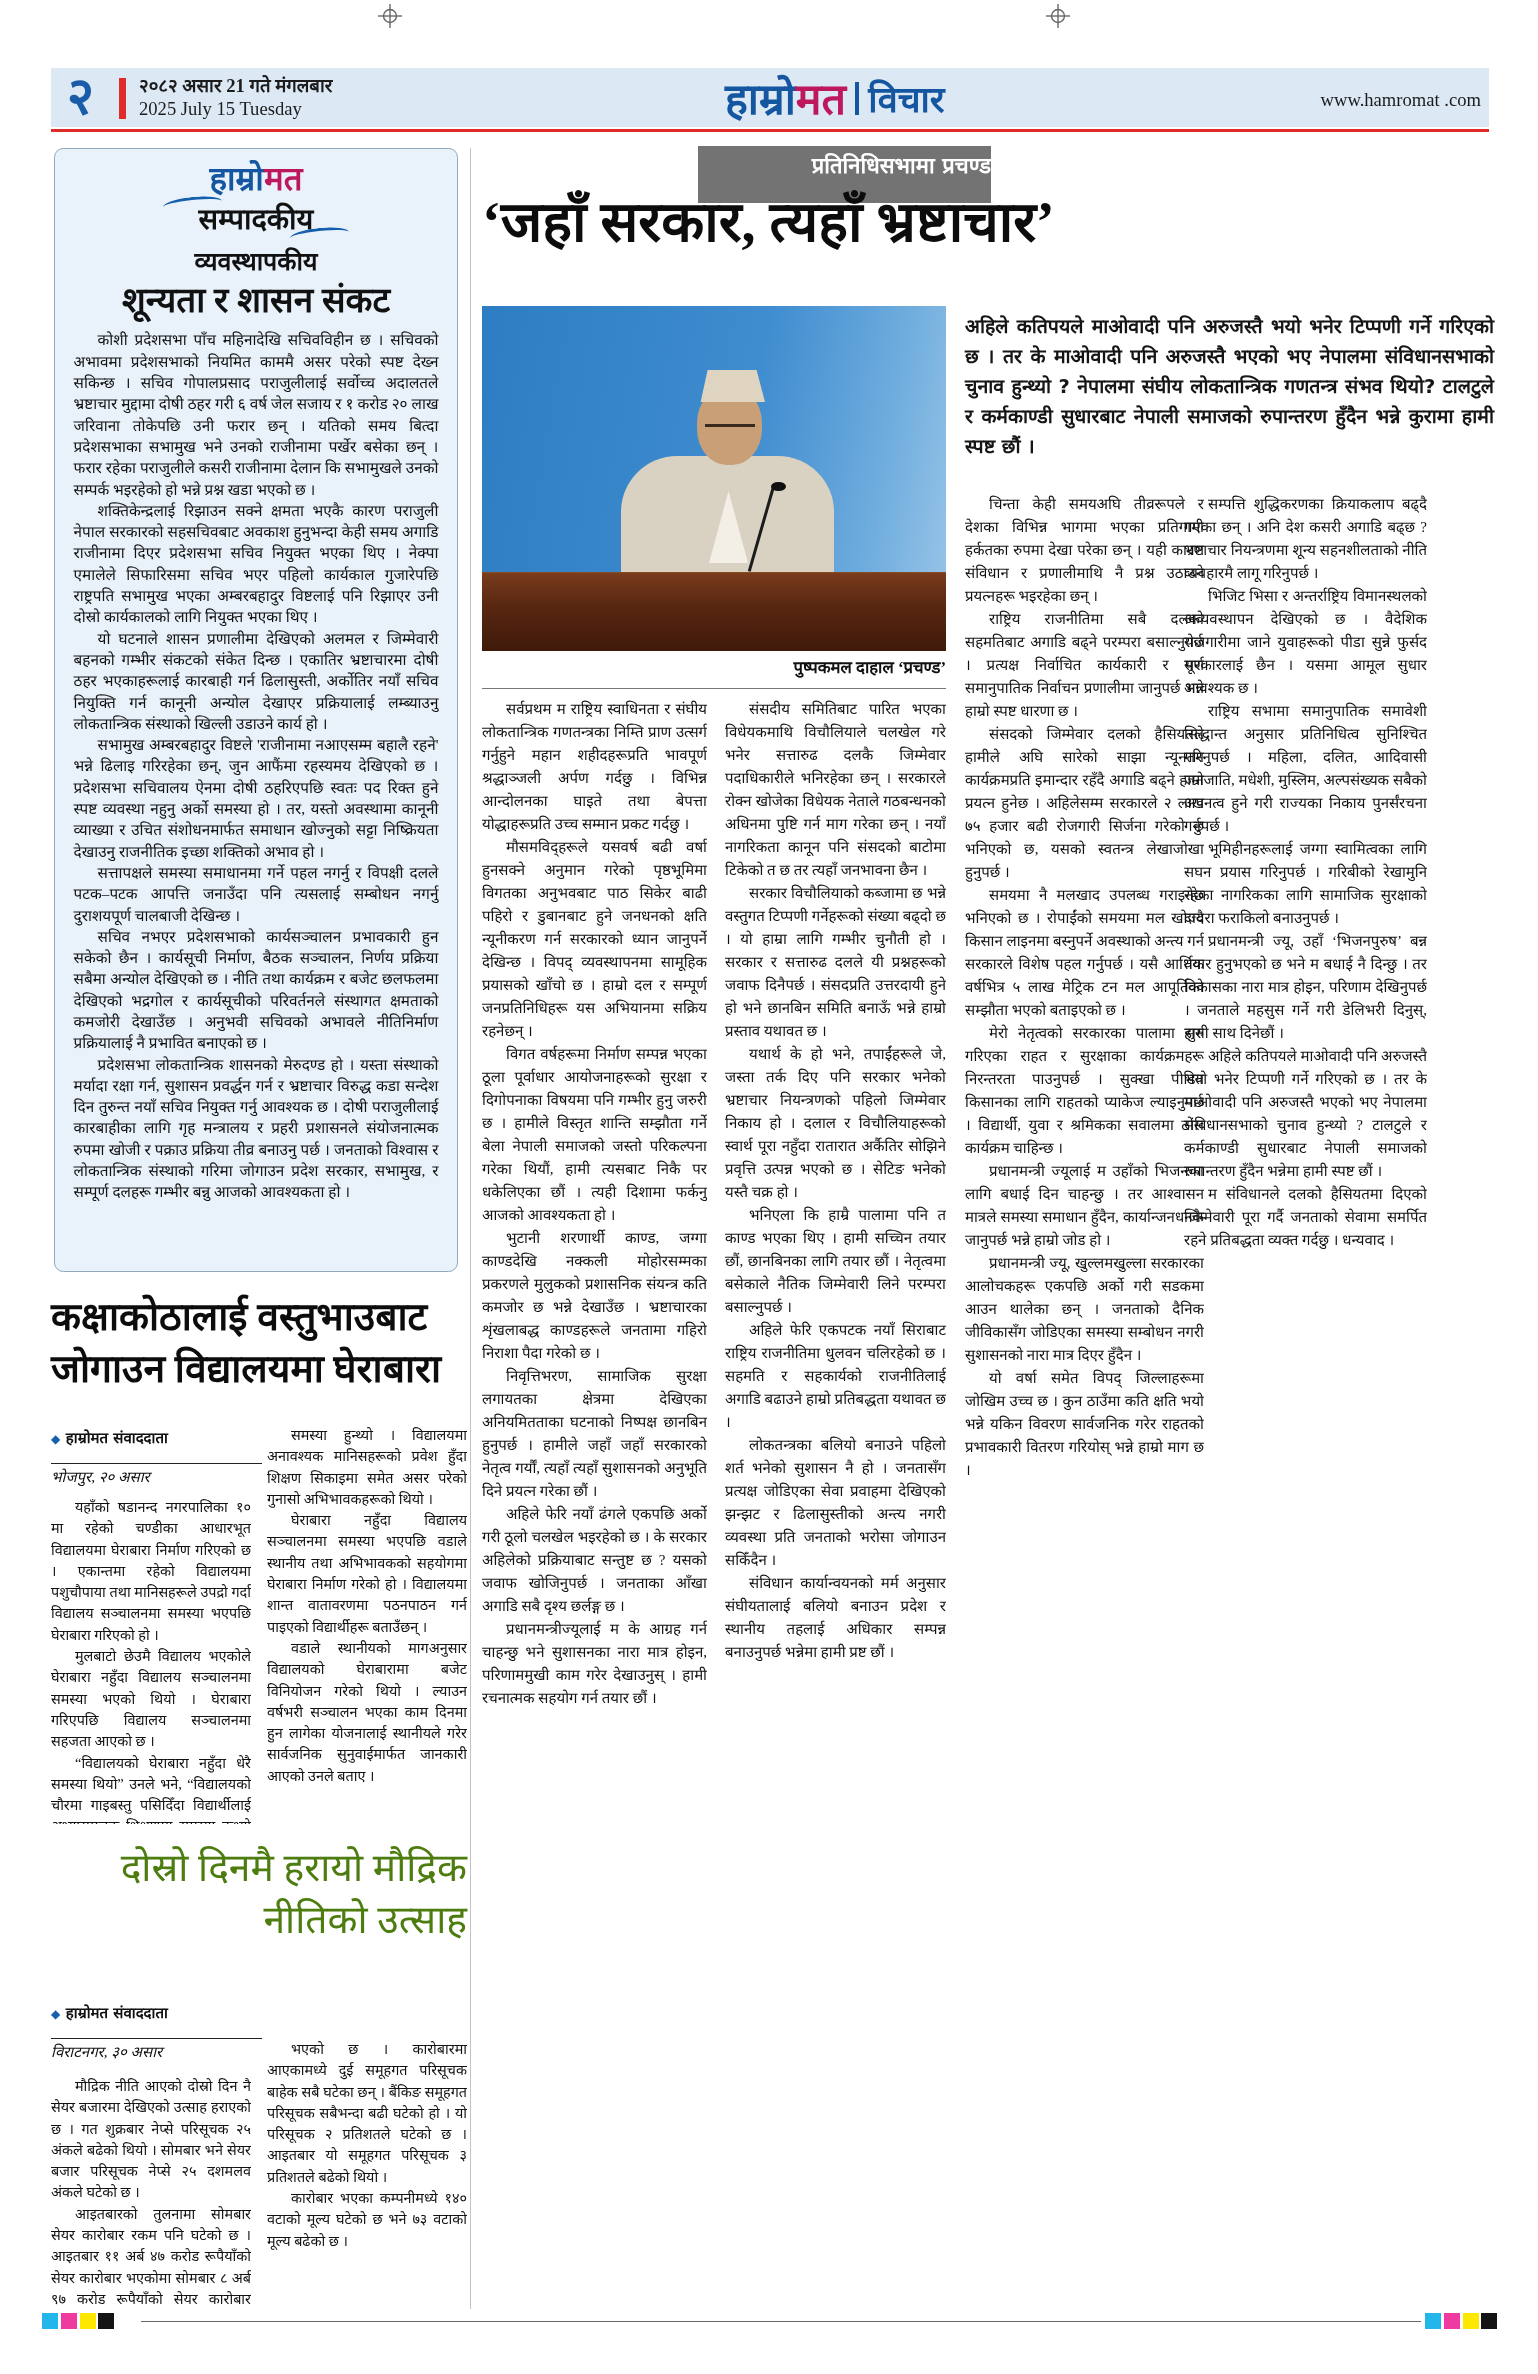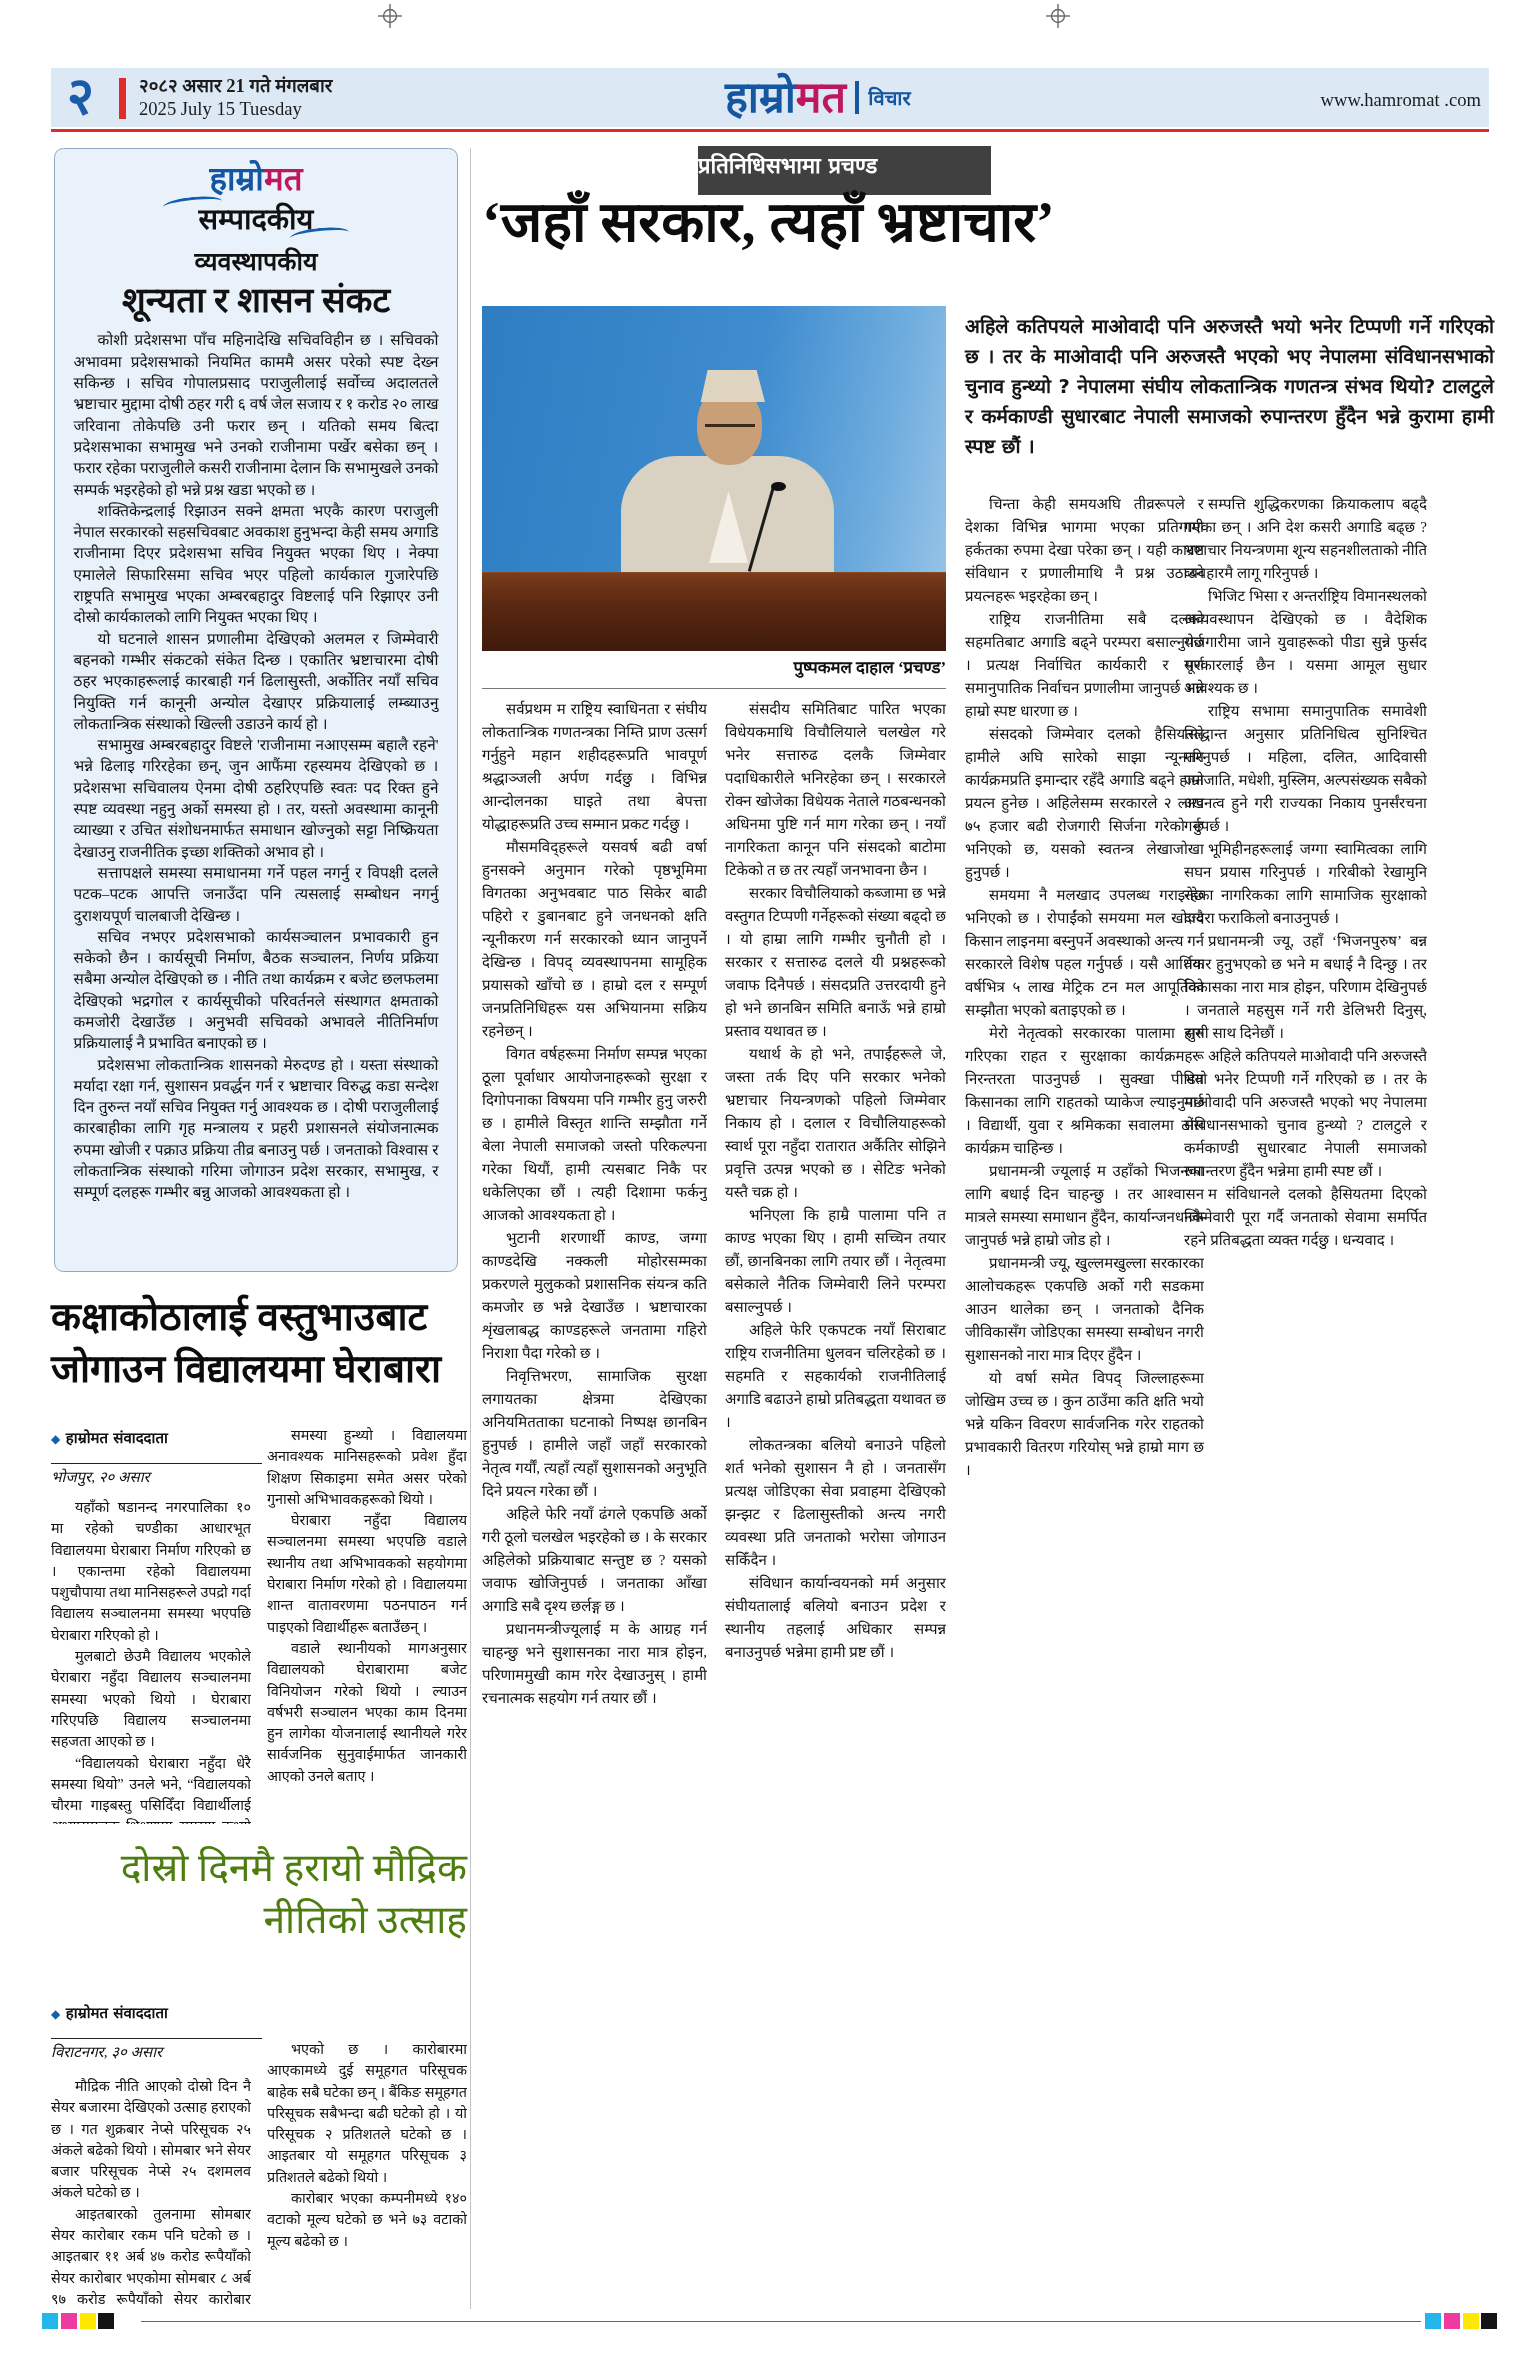--- a/index.html
+++ b/index.html
@@ -9,42 +9,42 @@
   .regmark{position:absolute;width:24px;height:24px;}
   
   .band{position:absolute;left:51px;top:68px;width:1438px;height:59px;background:#dce9f5;}
   .pageno{position:absolute;left:67px;top:70px;font-size:52px;font-weight:bold;color:#1a5ca8;line-height:54px;}
   .redbar{position:absolute;left:119px;top:78px;width:7.4px;height:41px;background:#e02b2b;}
   .datestack{position:absolute;left:139px;top:74px;line-height:23px;font-size:18.6px;color:#1c1c1c;}
   .masthead{position:absolute;left:725px;top:74px;display:flex;align-items:center;gap:9.3px;}
   .mast-main{font-size:43px;font-weight:bold;font-family:"DejaVu Sans","Liberation Sans",sans-serif;line-height:46px;}
   .mast-blue{color:#1456a0;} .mast-red{color:#be185d;text-align:center;}
   .mast-div{width:3.7px;height:33px;background:#1456a0;}
-  .mast-sec{font-size:20px;font-weight:bold;color:#1456a0;font-family:"DejaVu Sans","Liberation Sans",sans-serif;}
+  .mast-sec{font-size:36px;font-weight:bold;color:#1456a0;font-family:"DejaVu Sans","Liberation Sans",sans-serif;}
   .site{position:absolute;right:58px;top:89px;font-size:18.6px;color:#1b1b1b;}
   .redrule{position:absolute;left:51px;top:129px;width:1438px;height:2.8px;background:#e02b2b;}
   .vdiv{position:absolute;left:470px;top:148px;width:0.9px;height:2161px;background:#c3c3c3;}
   
   .edbox{position:absolute;left:54px;top:148px;width:404px;height:1124px;background:#e9f2fa;
          border:0.9px solid #90a9c0;border-radius:9.3px;padding:11px 18.6px;box-sizing:border-box;overflow:hidden;}
   .edlogo{text-align:center;font-size:33px;font-weight:bold;font-family:"DejaVu Sans","Liberation Sans",sans-serif;line-height:37px;}
   .edlabel{position:relative;text-align:center;font-size:29px;font-weight:bold;margin-top:5.6px;line-height:32px;}
   .swoosh{position:absolute;width:59px;height:11px;border-top:3.7px solid #1560ac;border-radius:50%;}
   .sw1{left:89px;top:-5.6px;transform:rotate(-6deg);}
   .sw2{right:89px;bottom:-7.4px;transform:rotate(-6deg);}
   .edkick{text-align:center;font-size:25px;font-weight:bold;margin-top:13px;line-height:28px;}
   .edhead{text-align:center;font-size:35px;font-weight:bold;margin:5.6px 0 9.3px 0;line-height:39px;}
   .edbody{font-size:15.3px;line-height:21.3px;text-align:justify;}
   .edbody p{margin:0;text-indent:24px;}
   
   .col{position:absolute;font-size:15px;line-height:23px;text-align:justify;overflow:hidden;}
   .col p{margin:0;text-indent:24px;}
   
-  .kicker{position:absolute;left:698px;top:146px;width:293px;height:49px;background:#404040;color:#fff;
-          text-align:left;line-height:39px;font-size:22px;font-weight:bold;
+  .kicker{position:absolute;left:698px;top:146px;width:293px;height:57px;background:#737373;color:#fff;
+          text-align:right;line-height:39px;font-size:22px;font-weight:bold;
           font-family:"DejaVu Sans","Liberation Sans",sans-serif;}
   .mainhead{position:absolute;left:482px;top:191px;width:1011px;text-align:left;font-size:56px;
             font-weight:bold;line-height:63px;color:#0c0c0c;}
   .photo{position:absolute;left:482px;top:306px;width:464px;height:345px;overflow:hidden;
          background:linear-gradient(100deg,#2e7dc2 0%,#3f8ccf 55%,#6fadde 82%,#9cc6e8 100%);}
   .podium{position:absolute;left:0;bottom:0;width:100%;height:78px;
           background:linear-gradient(180deg,#7a3c1c 0%,#5a2812 40%,#3f1a0a 100%);}
   .podium-top{position:absolute;left:0;bottom:72px;width:100%;height:7.4px;background:#8a4a22;}
   .fig-body{position:absolute;left:139px;bottom:56px;width:213px;height:139px;border-radius:56px 56px 0 0;
             background:#d9d2c2;}

